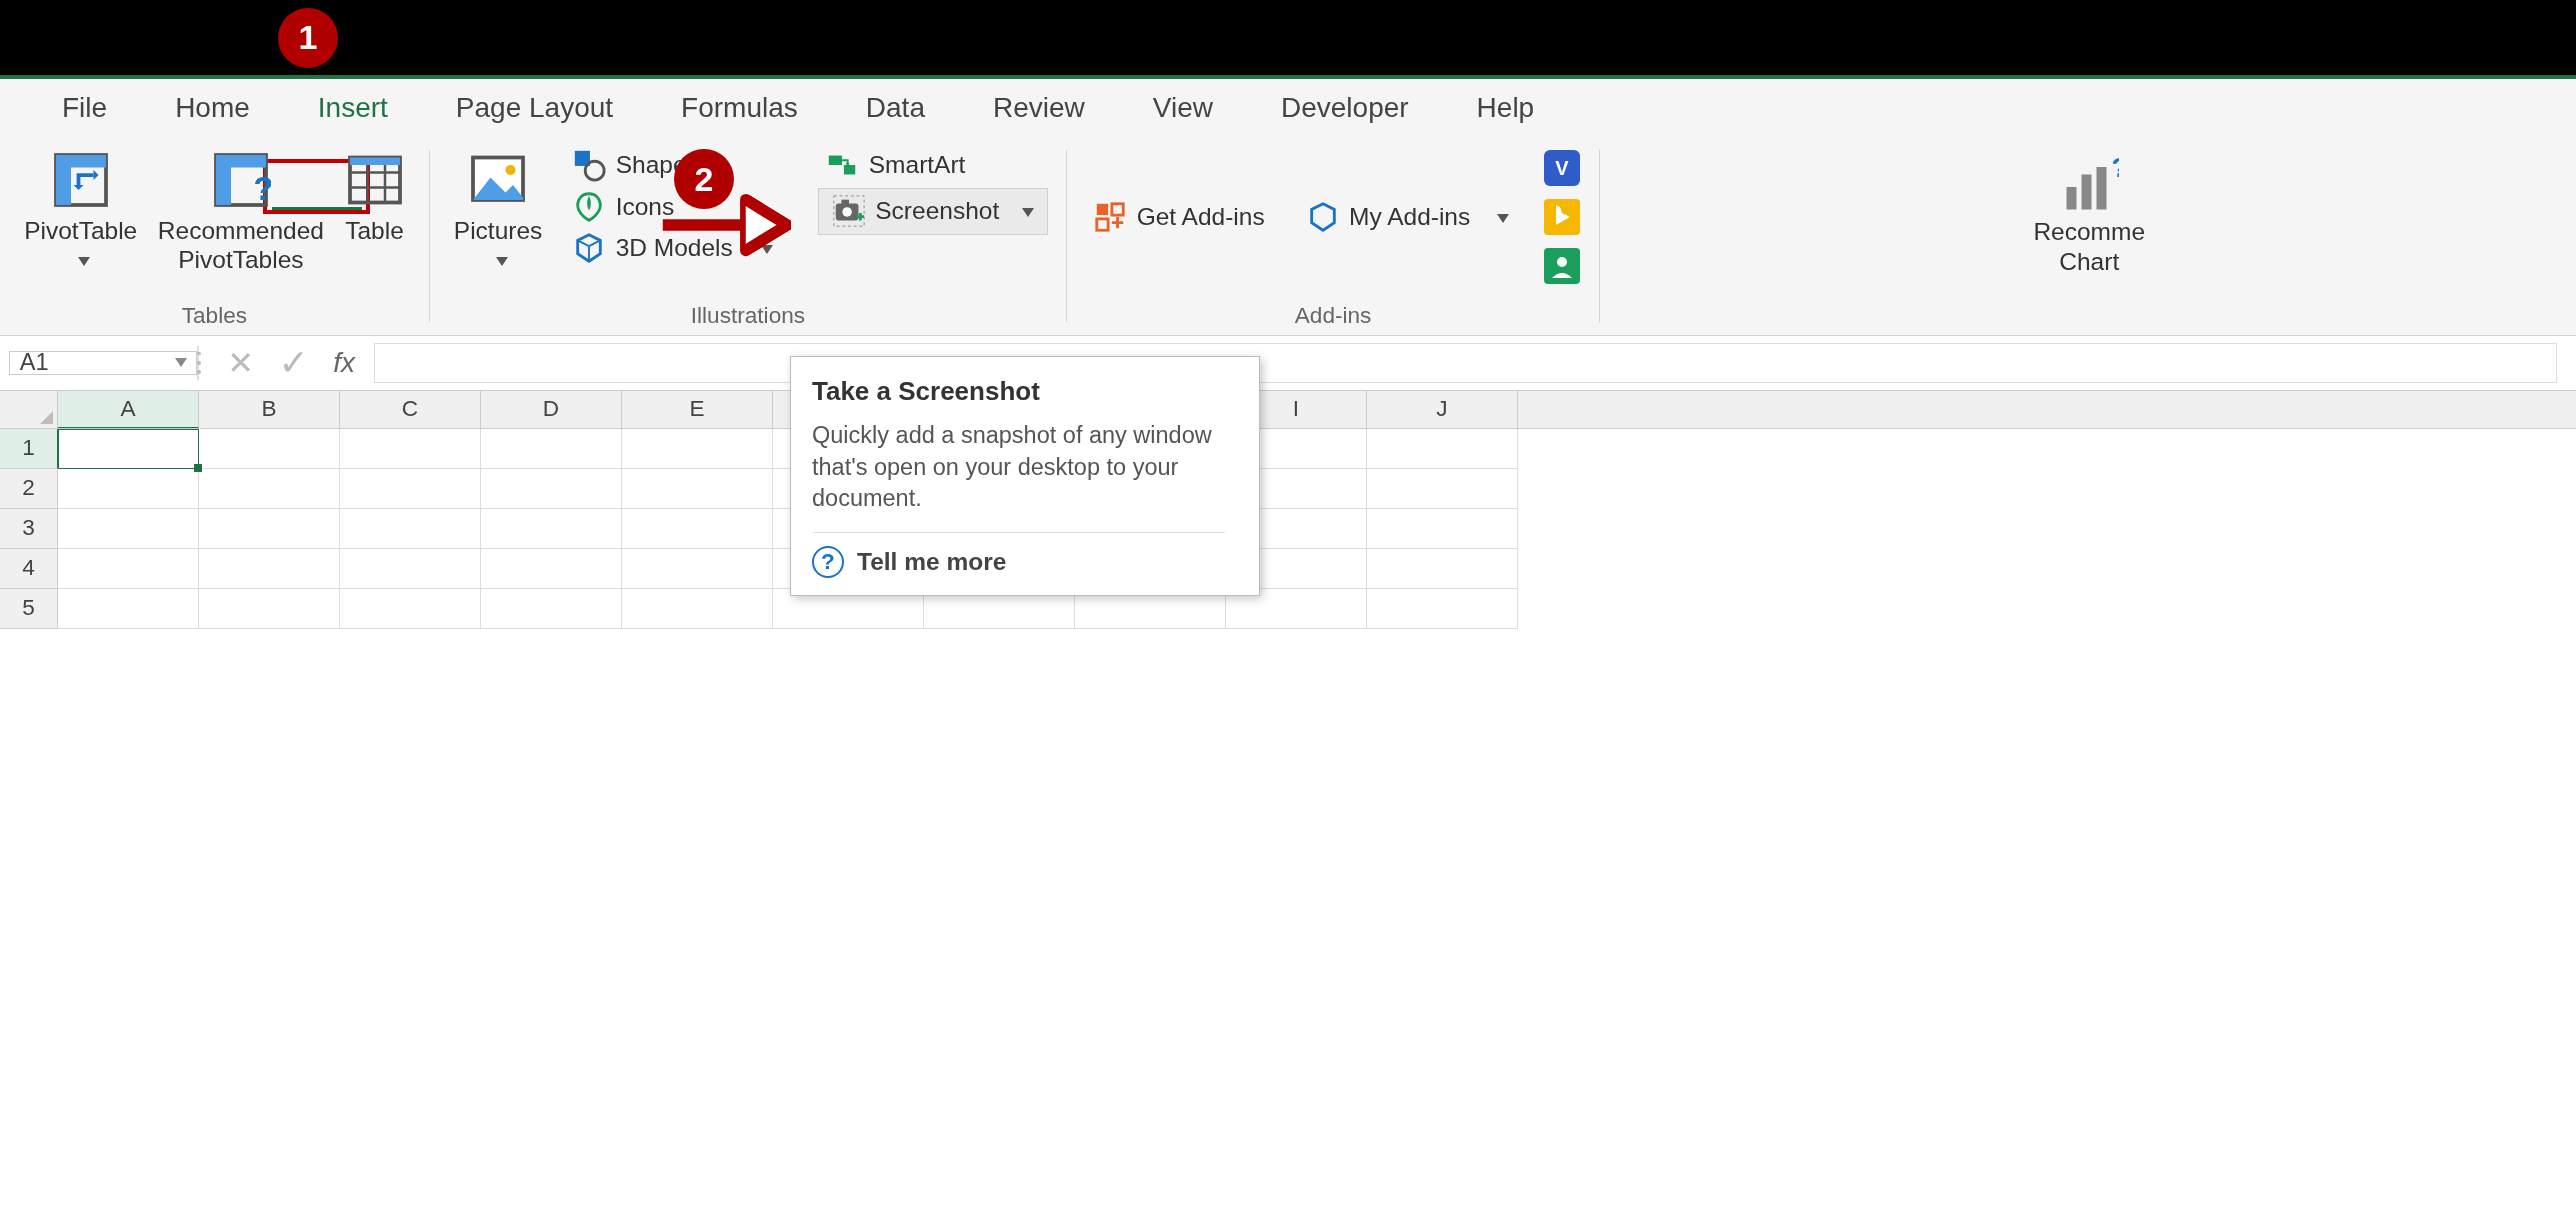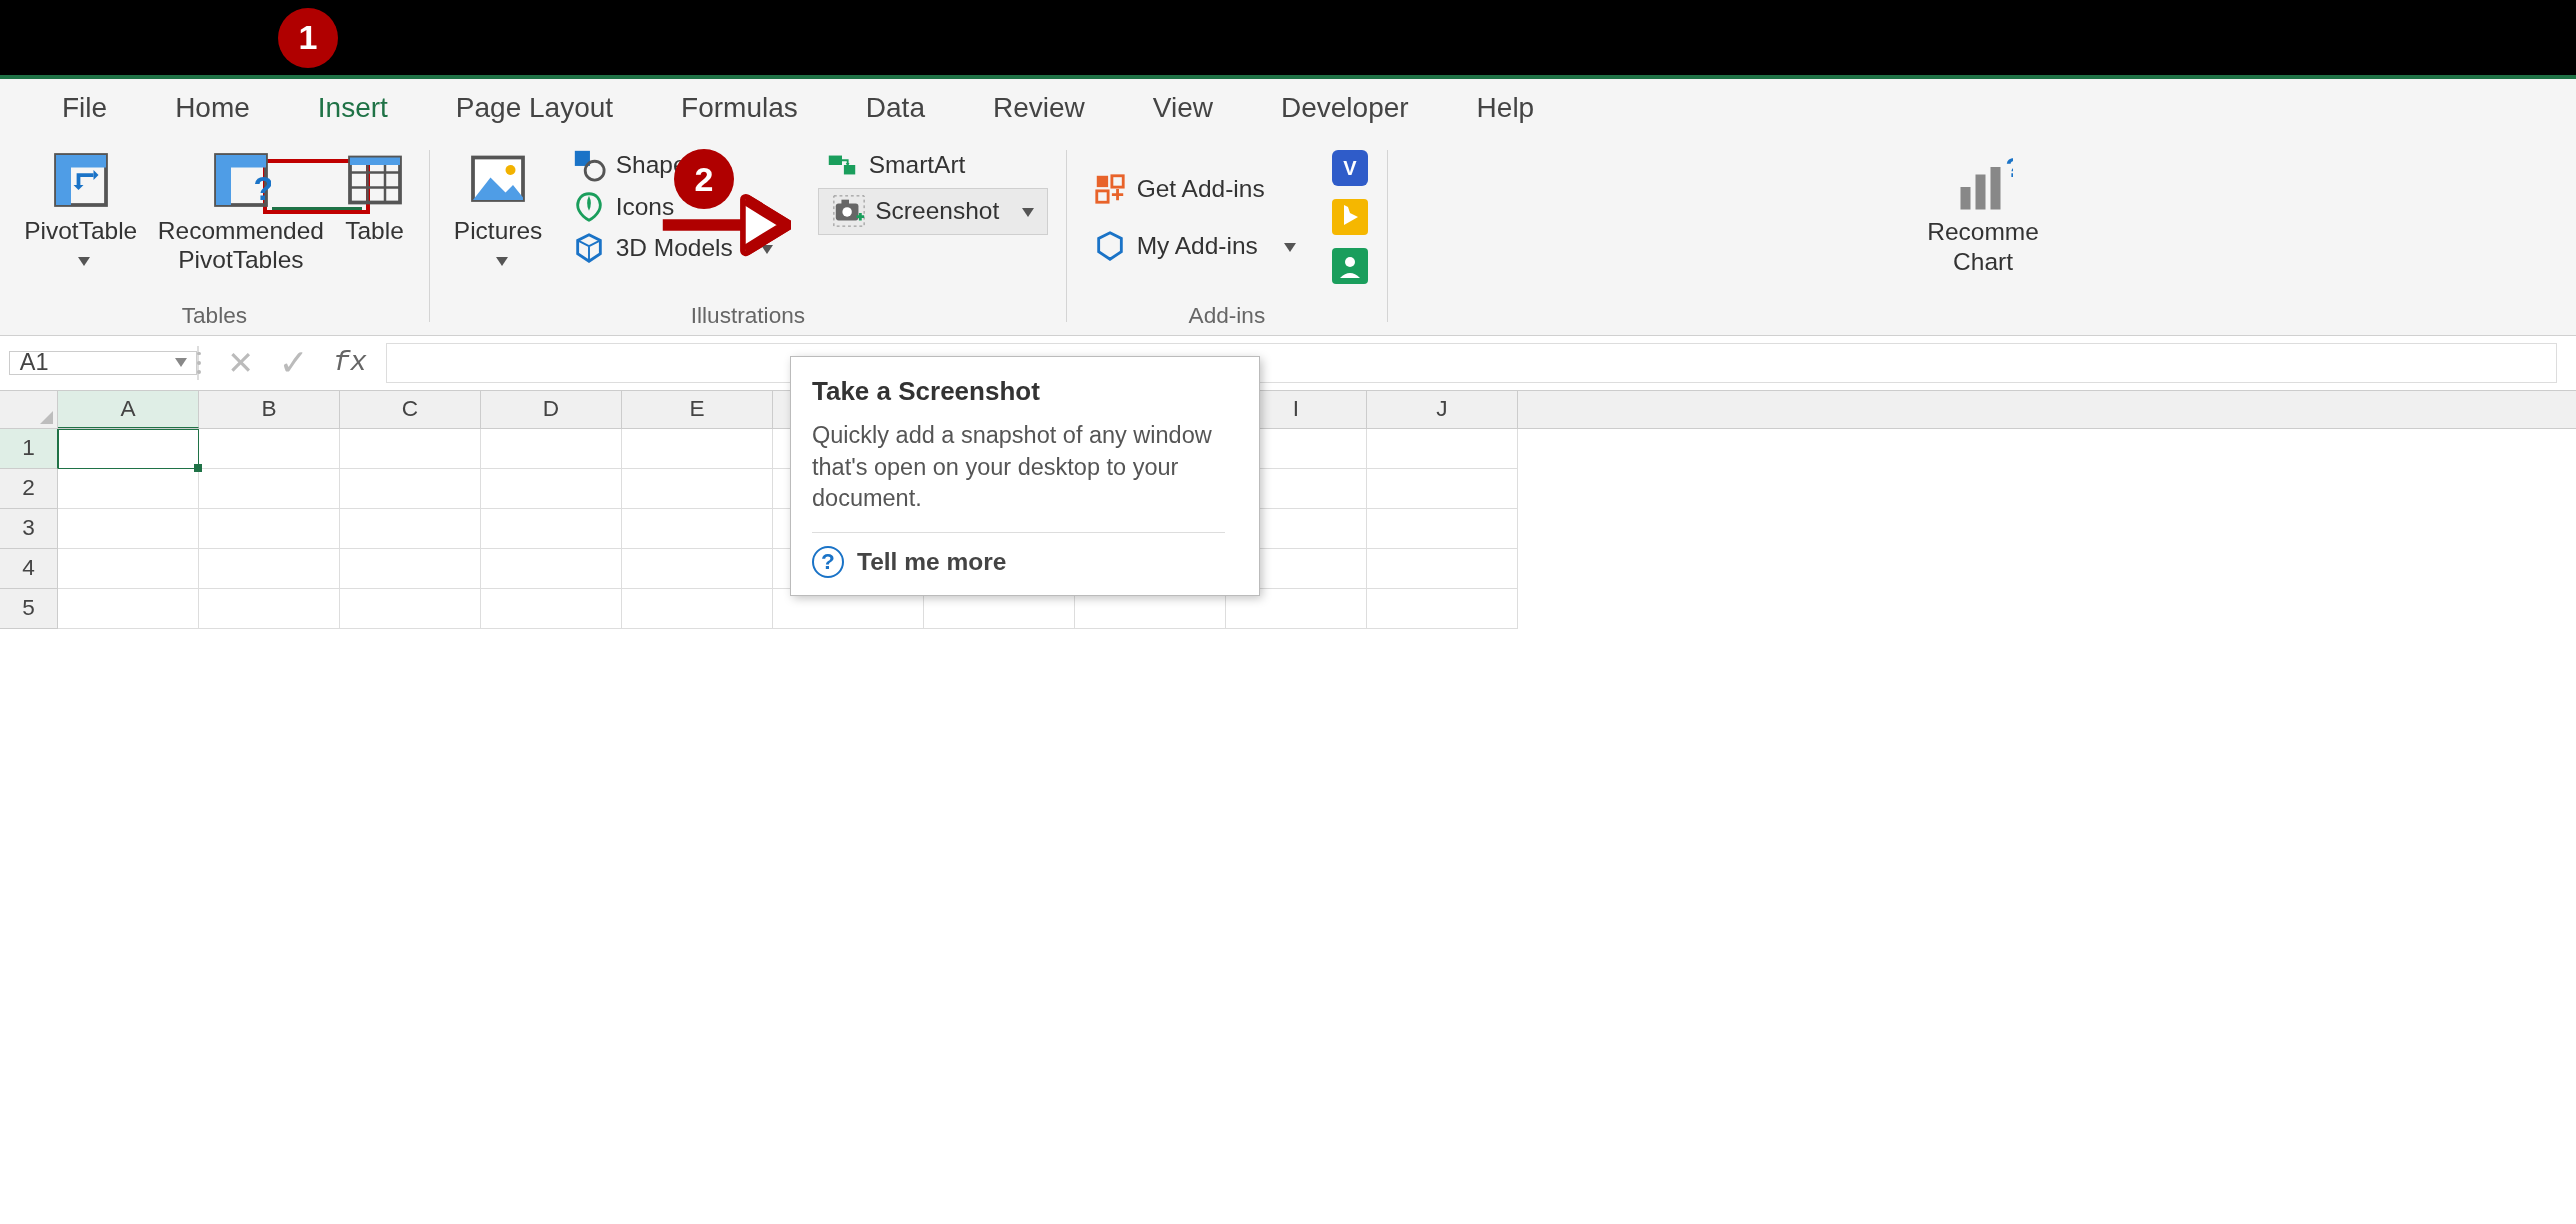--- a/index.html
+++ b/index.html
@@ -252,21 +252,21 @@
   }
   .fx-controls {
     display:flex;align-items:center;gap:24.5px;margin-left:28px;
     color:#aaa;font-size:28px;
   }
   .fx-sep{
     width:1.9px;height:34px;background:#ddd;
     display:flex;flex-direction:column;gap:5.6px;justify-content:center;
   }
   .fx-sep span{display:block;width:3.8px;height:3.8px;background:#bbb;border-radius:50%; }
-  .fx-symbol{font-style:italic;font-family:Liberation Mono, monospace;font-size:28px;color:#666;}
+  .fx-symbol{font-style:italic;font-family:Liberation Sans, sans-serif;font-size:28px;color:#666;}
   .fx-input {
     flex:1;height:40px;border:0.9px solid #ddd;margin-left:19px;margin-right:19px;background:#fff;
   }
 
   
   .grid-wrap {
     display:flex;flex-direction:column;
     font-size:22.6px;color:#444;background:#fff;
   }
   .col-headers {
@@ -453,21 +453,21 @@
           </div>
         </div>
       </div>
       <div class="group-label">Illustrations</div>
     </div>
 
     <div class="group-sep"></div>
 
     <div class="group" style="min-width:292px;">
       <div class="group-items" style="align-items:center;">
-        <div style="display:flex;flex-direction:column;gap:19px;justify-content:center">
+        <div style="display:flex;flex-direction:row;gap:26px;justify-content:center">
           <div class="small-row">
             <span class="ico">
               <svg viewBox="0 0 36 36">
                   <rect x="4" y="4" width="12" height="12" fill="#e8632a"></rect>
                   <rect x="20" y="4" width="12" height="12" fill="none" stroke="#e8632a" stroke-width="3"></rect>
                   <rect x="4" y="20" width="12" height="12" fill="none" stroke="#e8632a" stroke-width="3"></rect>
                   <path d="M26 18 L26 30 M20 24 L32 24" stroke="#e8632a" stroke-width="3"></path>
                 </svg>
             </span>
             <span>Get Add-ins</span>

